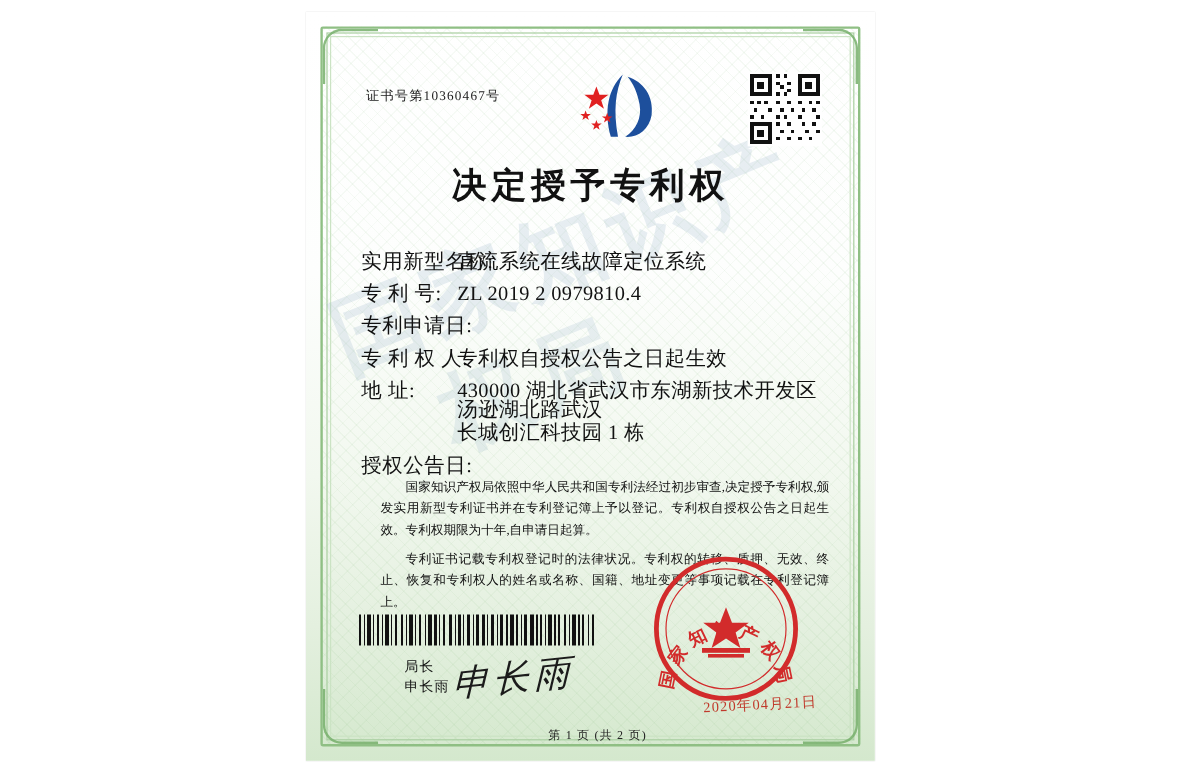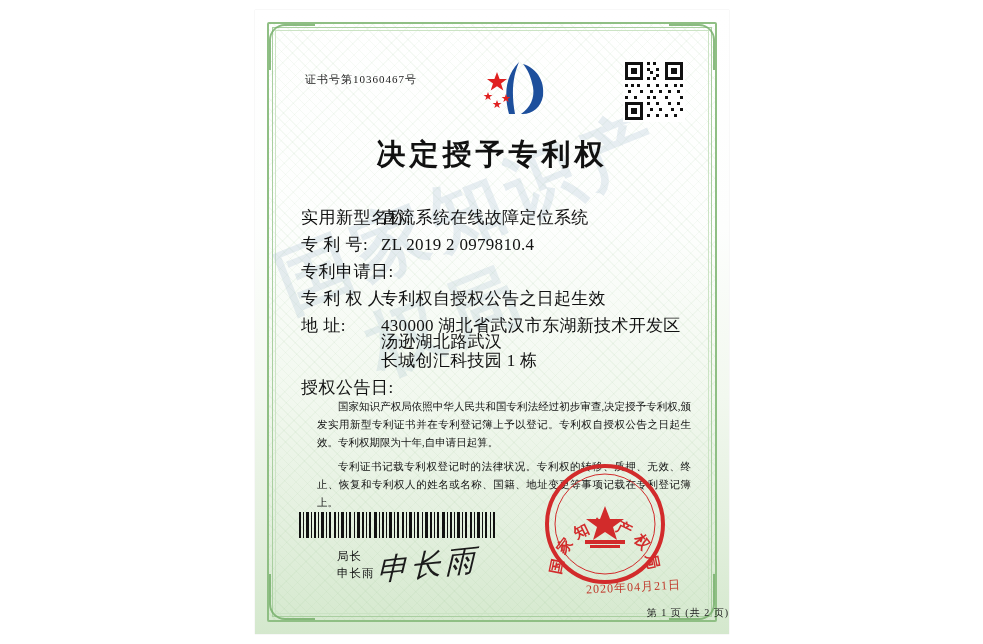--- a/index.html
+++ b/index.html
@@ -238,21 +238,21 @@
     color: #c0392b;
     letter-spacing: 1px;
     transform: rotate(-3deg);
     font-family: "Liberation Serif", serif;
   }
 
   .page-foot {
     position: absolute;
     left: 12px; right: 0;
     bottom: 14px;
-    text-align: right;
+    text-align: center;
     font-size: 10px;
     color: #222;
     letter-spacing: 1px;
   }
 </style>
 </head>
 <body>
 
 <div id="page">
 

